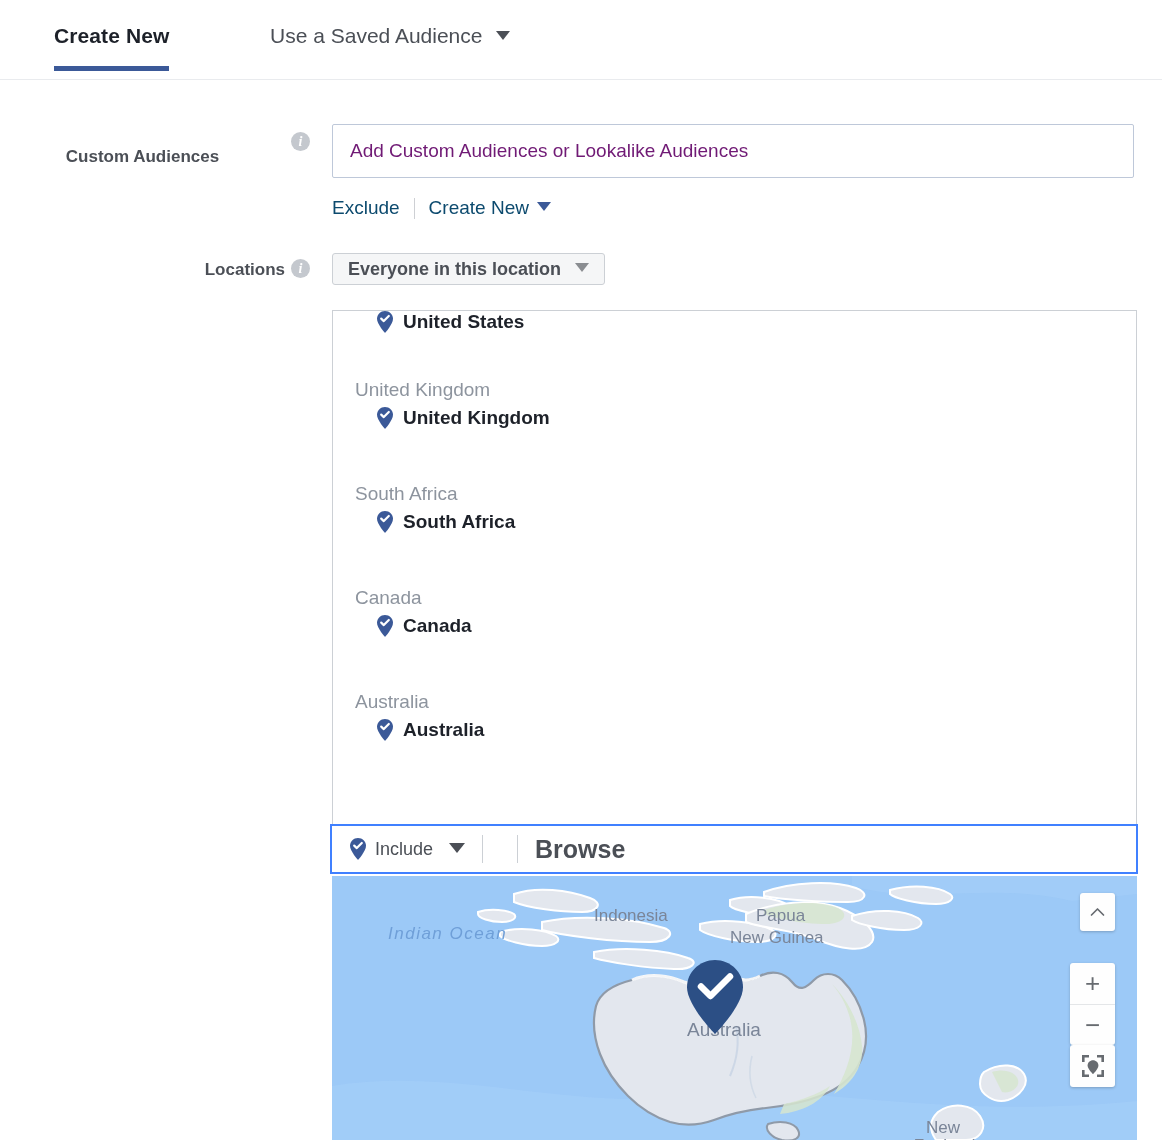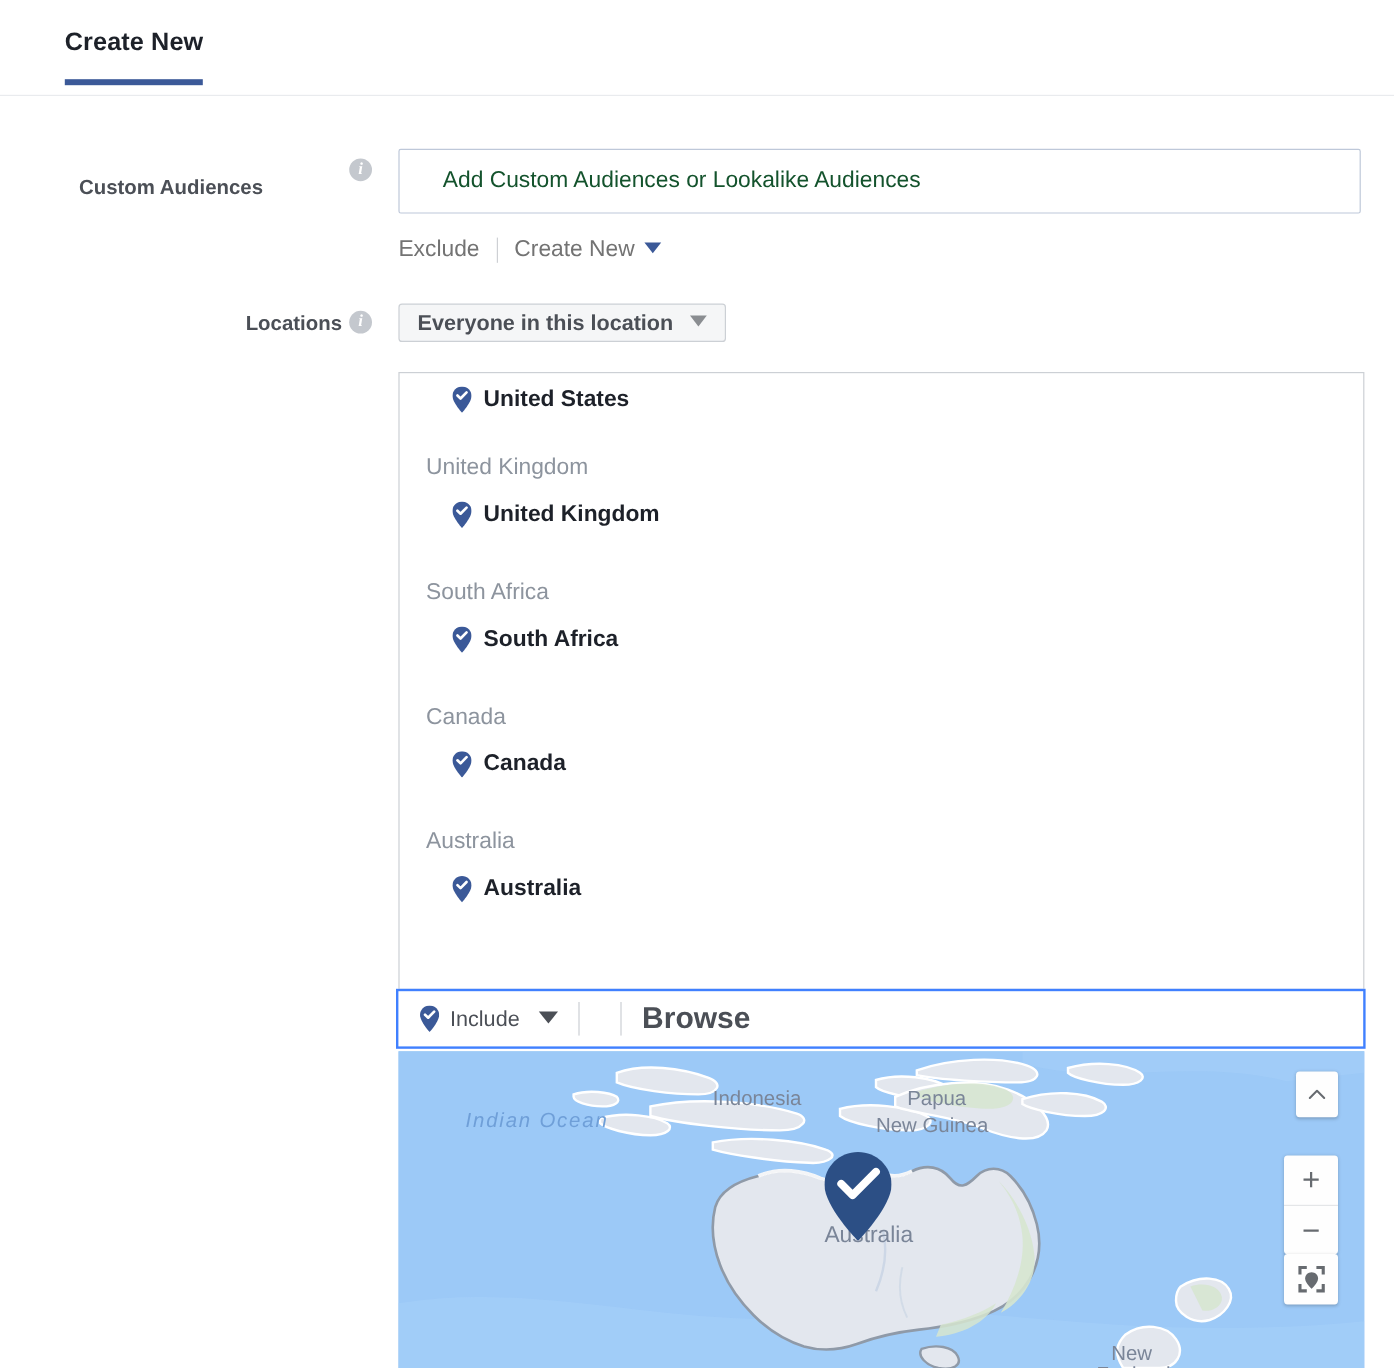--- a/index.html
+++ b/index.html
@@ -98,33 +98,32 @@
     border: 1px solid #bec8d9;
     border-radius: 2px;
     background: #fff;
     padding: 0 17px;
     display: flex;
     align-items: center;
     cursor: text;
   }
   .ca-placeholder {
     font-size: 19px;
-    color: #14532d;
-    margin-left: 19px;
+    color: #701a75;
   }
 
   .ca-links {
     position: absolute;
     left: 332px; top: 197px;
     display: flex;
     align-items: center;
     font-size: 19px;
   }
   .link {
-    color: #737373;
+    color: #0c4a6e;
     cursor: pointer;
     white-space: nowrap;
   }
   .vdivider {
     width: 1px;
     height: 21px;
     background: #ced0d4;
     margin: 0 14px;
   }
 
@@ -160,21 +159,21 @@
   .loc-group-header {
     font-size: 19px;
     color: #8d949e;
     padding: 0 0 0 22px;
     height: 34px;
     line-height: 34px;
     white-space: nowrap;
   }
   .loc-item {
     display: flex;
-    align-items: center;
+    align-items: flex-start;
     height: 44px;
     padding-left: 44px;
     cursor: pointer;
   }
   .loc-item-label {
     font-size: 19px;
     font-weight: bold;
     color: #1d2129;
     margin-left: 10px;
     white-space: nowrap;
@@ -310,20 +309,24 @@
     width: 45px; height: 42px;
   }
 </style>
 </head>
 <body>
 
 <div class="tabbar">
   <div class="tab tab-create">
     <span>Create New</span>
     <span class="tab-underline"></span>
+  </div>
+  <div class="tab tab-saved">
+    <span>Use a Saved Audience</span>
+    <span class="caret"></span>
   </div>
 </div>
 
 <div class="row-label label-custom">Custom Audiences</div>
 <div class="info-icon info-custom">i</div>
 
 <div class="ca-input">
   <span class="ca-placeholder">Add Custom Audiences or Lookalike Audiences</span>
 </div>
 

